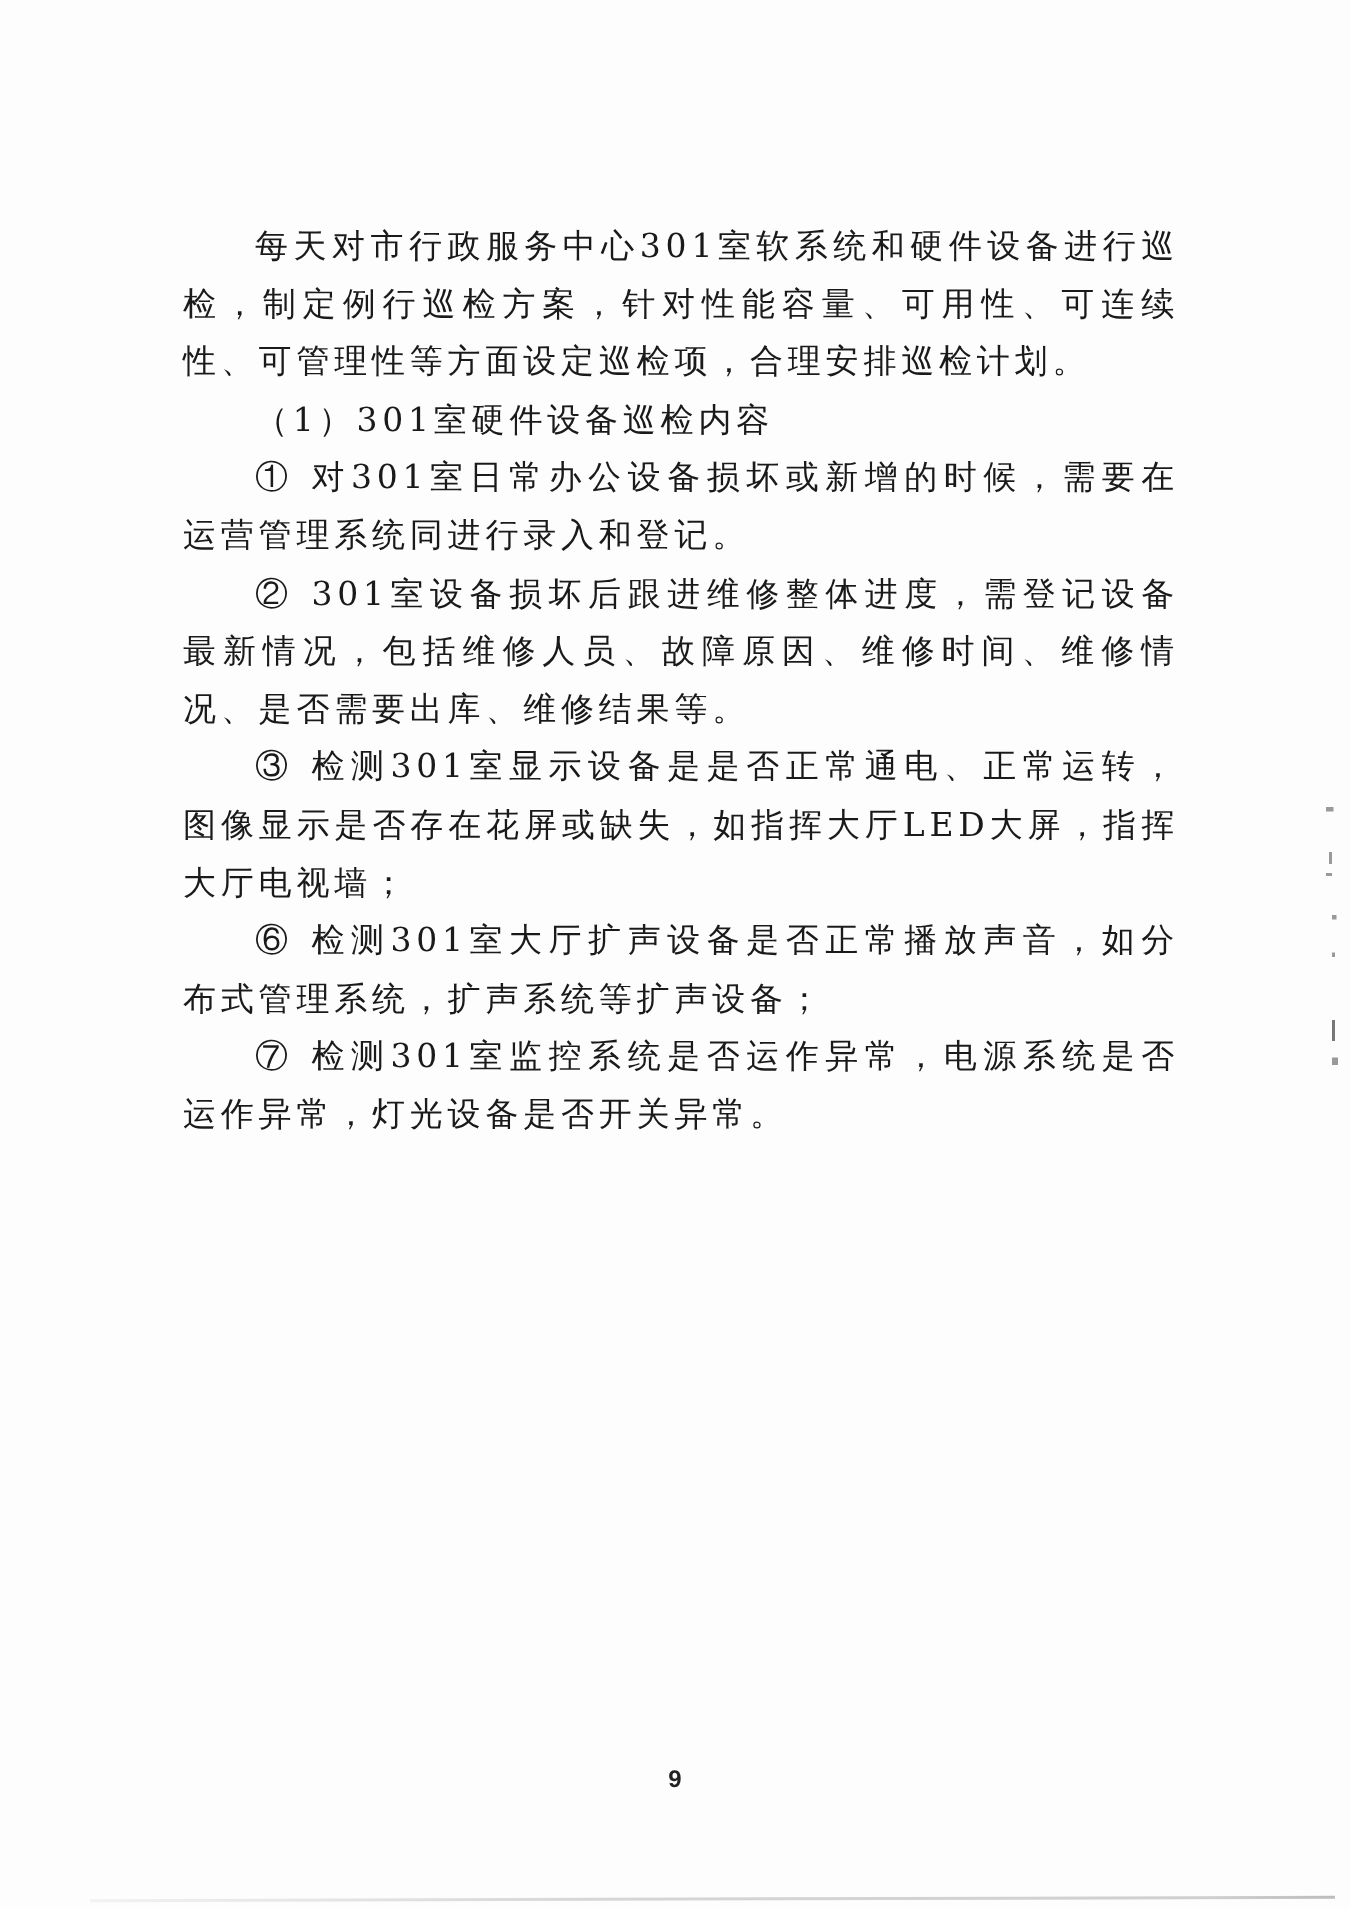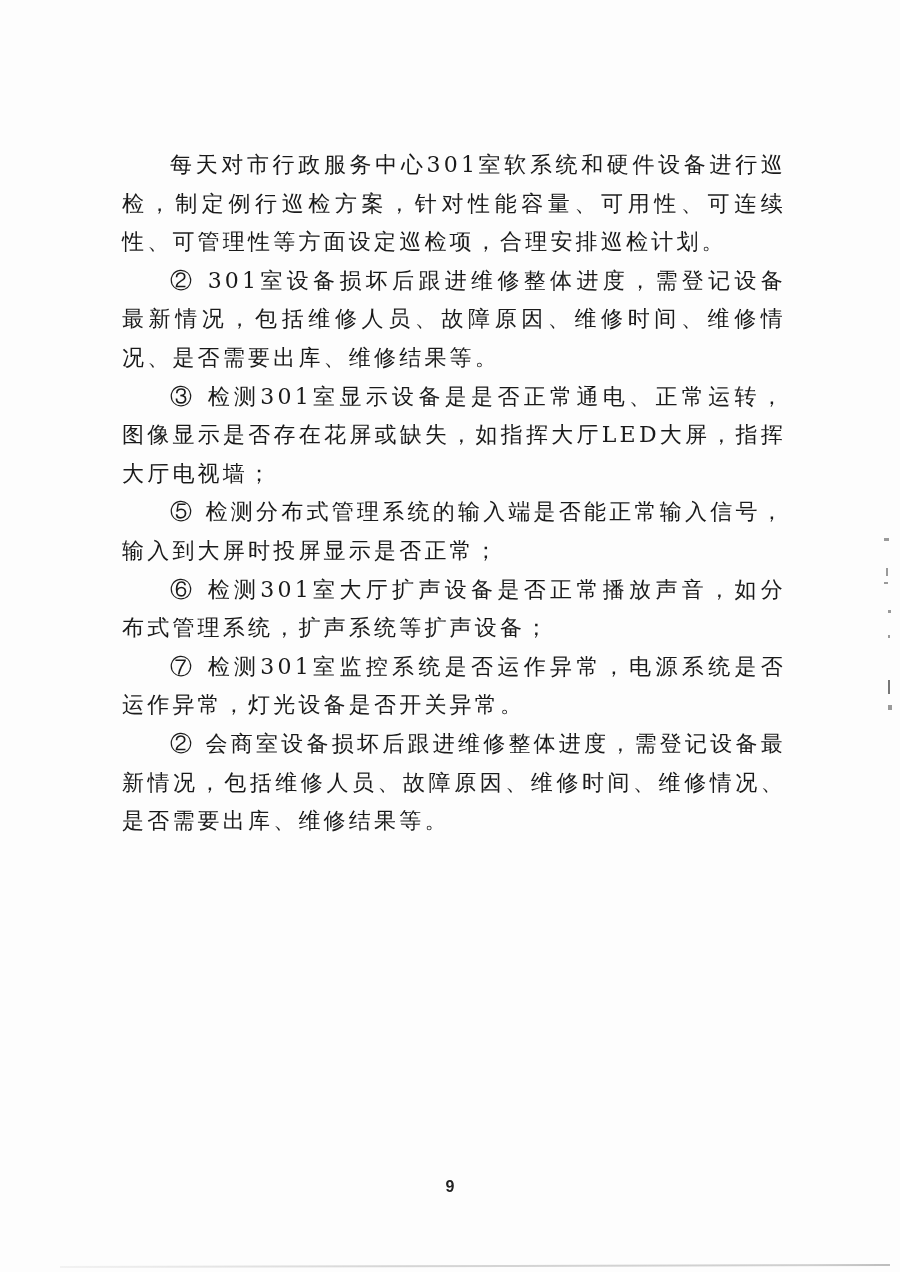--- a/index.html
+++ b/index.html
@@ -71,26 +71,26 @@
       transform: rotate(-0.15deg);
     }
   </style>
 </head>
 <body>
 
 <div class="page">
 
   <div class="body-text">
     <p class="para">每天对市行政服务中心301室软系统和硬件设备进行巡检，制定例行巡检方案，针对性能容量、可用性、可连续性、可管理性等方面设定巡检项，合理安排巡检计划。</p>
+    <p class="para heading">（1）301室硬件设备巡检内容</p>
+    <p class="para">① 对301室日常办公设备损坏或新增的时候，需要在运营管理系统同进行录入和登记。</p>
     <p class="para">② 301室设备损坏后跟进维修整体进度，需登记设备最新情况，包括维修人员、故障原因、维修时间、维修情况、是否需要出库、维修结果等。</p>
     <p class="para">③ 检测301室显示设备是是否正常通电、正常运转，图像显示是否存在花屏或缺失，如指挥大厅LED大屏，指挥大厅电视墙；</p>
-    <p class="para">⑤ 检测分布式管理系统的输入端是否能正常输入信号，输入到大屏时投屏显示是否正常；</p>
     <p class="para">⑥ 检测301室大厅扩声设备是否正常播放声音，如分布式管理系统，扩声系统等扩声设备；</p>
     <p class="para">⑦ 检测301室监控系统是否运作异常，电源系统是否运作异常，灯光设备是否开关异常。</p>
-    <p class="para">② 会商室设备损坏后跟进维修整体进度，需登记设备最新情况，包括维修人员、故障原因、维修时间、维修情况、是否需要出库、维修结果等。</p>
   </div>
 
   <div class="page-number">9</div>
 
   <div class="scan-marks">
     <div class="mark" style="left:4px;top:18px;width:5px;height:3px;"></div>
     <div class="mark" style="left:6px;top:48px;width:2px;height:8px;"></div>
     <div class="mark" style="left:4px;top:62px;width:4px;height:2px;"></div>
     <div class="mark" style="left:8px;top:90px;width:3px;height:3px;"></div>
     <div class="mark" style="left:8px;top:115px;width:2px;height:3px;"></div>

